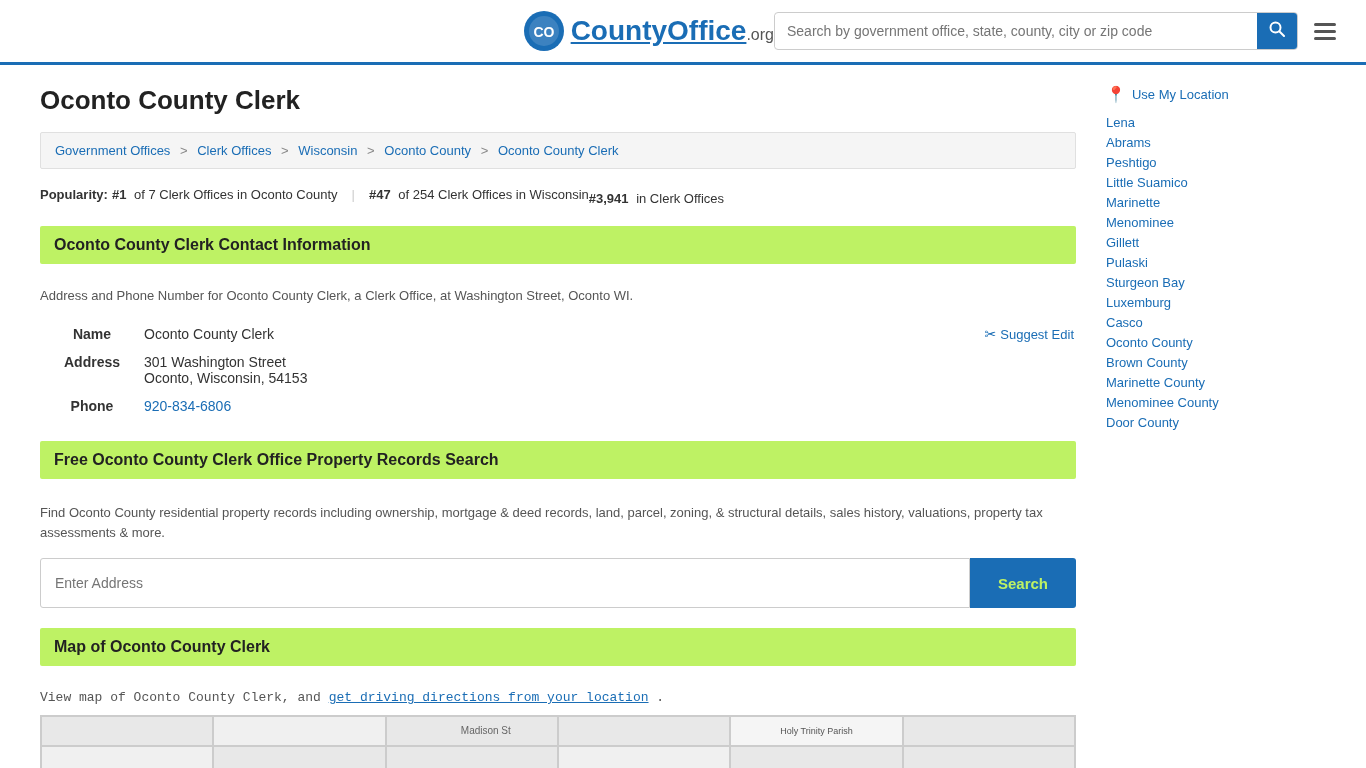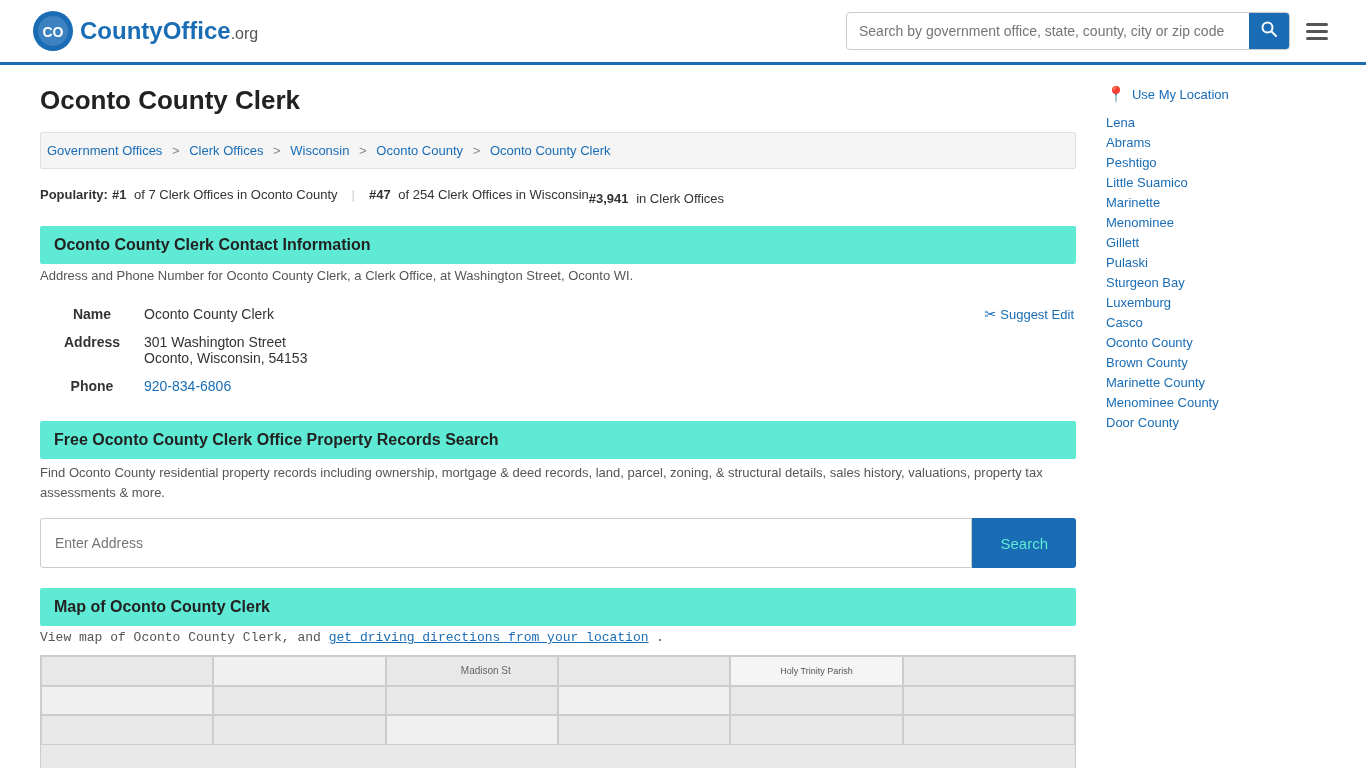--- a/index.html
+++ b/index.html
@@ -2,24 +2,24 @@
 <html><head>
   <meta charset="utf-8">
   <style>
     * { margin: 0; padding: 0; box-sizing: border-box; }
     body { font-family: Arial, sans-serif; font-size: 14px; color: #333; background: #fff; }
 
     
     .header {
       background: #fff;
       border-bottom: 3px solid #1a6db5;
-      padding: 10px 32px;
-      display: flex;
-      align-items: center;
-      justify-content: space-between;
+      padding: 10px 24px;
+      display: flex;
+      align-items: center;
+      justify-content: flex-end;
     }
     .logo-area {
       display: flex;
       align-items: center;
       gap: 6px;
     }
     .logo-icon {
       width: 42px;
       height: 42px;
     }
@@ -27,21 +27,21 @@
       display: flex;
       align-items: center;
       gap: 10px;
     }
     .search-bar-wrapper {
       display: flex;
       align-items: center;
       border: 1px solid #ccc;
       border-radius: 4px;
       overflow: hidden;
-      width: 444px;
+      width: 524px;
     }
     .search-bar-wrapper input {
       border: none;
       outline: none;
       padding: 8px 12px;
       font-size: 14px;
       width: 100%;
       color: #999;
     }
     .search-bar-wrapper button {
@@ -89,21 +89,21 @@
       font-size: 26px;
       font-weight: bold;
       color: #222;
       margin-bottom: 16px;
     }
 
     
     .breadcrumb-bar {
       background: #f5f5f5;
       border: 1px solid #e0e0e0;
-      padding: 10px 6px;
+      padding: 10px 14px;
       font-size: 13px;
       color: #555;
       margin-bottom: 18px;
       border-radius: 2px;
     }
     .breadcrumb-bar a {
       color: #1a6db5;
       text-decoration: none;
     }
     .breadcrumb-sep { margin: 0 6px; color: #888; }
@@ -114,26 +114,26 @@
       margin-bottom: 20px;
       display: flex;
       align-items: flex-start;
       gap: 0;
       flex-wrap: wrap;
     }
     .popularity-bar strong { font-weight: bold; margin-right: 4px; }
 
     
     .section-header {
-      background: #5eead4;
+      background: #bef264;
       padding: 10px 14px;
       font-size: 16px;
       font-weight: bold;
       color: #222;
-      margin-bottom: 4px;
+      margin-bottom: 24px;
       border-radius: 2px;
     }
 
     
     .contact-desc {
       font-size: 13px;
       color: #555;
       margin-bottom: 16px;
     }
     .info-table { width: 100%; margin-bottom: 20px; }
@@ -165,25 +165,25 @@
       flex: 1;
       border: 1px solid #ccc;
       padding: 16px 14px;
       font-size: 14px;
       outline: none;
       border-radius: 3px 0 0 3px;
       color: #4d7c0f;
     }
     .search-btn {
       background: #1a6db5;
-      color: #5eead4;
+      color: #bef264;
       border: none;
       padding: 10px 28px;
       font-size: 15px;
-      font-weight: normal;
+      font-weight: bold;
       cursor: pointer;
       border-radius: 0 3px 3px 0;
     }
     .terms-line {
       font-size: 11px;
       color: #888;
       text-align: right;
     }
     .terms-line a { color: #1a6db5; text-decoration: underline; }
 
@@ -229,21 +229,21 @@
 <body>
 
 <header class="header">
   <div class="logo-area">
     <svg class="logo-icon" viewBox="0 0 42 42" xmlns="http://www.w3.org/2000/svg">
       <circle cx="21" cy="21" r="20" fill="#1a6db5"></circle>
       <circle cx="21" cy="21" r="15" fill="#fff" opacity="0.15"></circle>
       <text x="21" y="27" text-anchor="middle" fill="#fff" font-size="14" font-weight="bold">CO</text>
     </svg>
     <span>
-      <span style="color:#1a6db5;font-size:24px;font-weight:bold;">CountyOffice</span><span style="color:#555;font-size:16px;">.org</span>
+      <span style="color:#1a6db5;font-size:28px;font-weight:bold;text-decoration:underline;">CountyOffice</span><span style="color:#555;font-size:16px;">.org</span>
     </span>
   </div>
   <div class="header-right">
     <div class="search-bar-wrapper">
       <input type="text" placeholder="Search by government office, state, county, city or zip code" style="">
       <button>
         <svg width="16" height="16" viewBox="0 0 16 16" fill="none">
           <circle cx="6.5" cy="6.5" r="5" stroke="white" stroke-width="2"></circle>
           <line x1="10.5" y1="10.5" x2="15" y2="15" stroke="white" stroke-width="2" stroke-linecap="round"></line>
         </svg>

